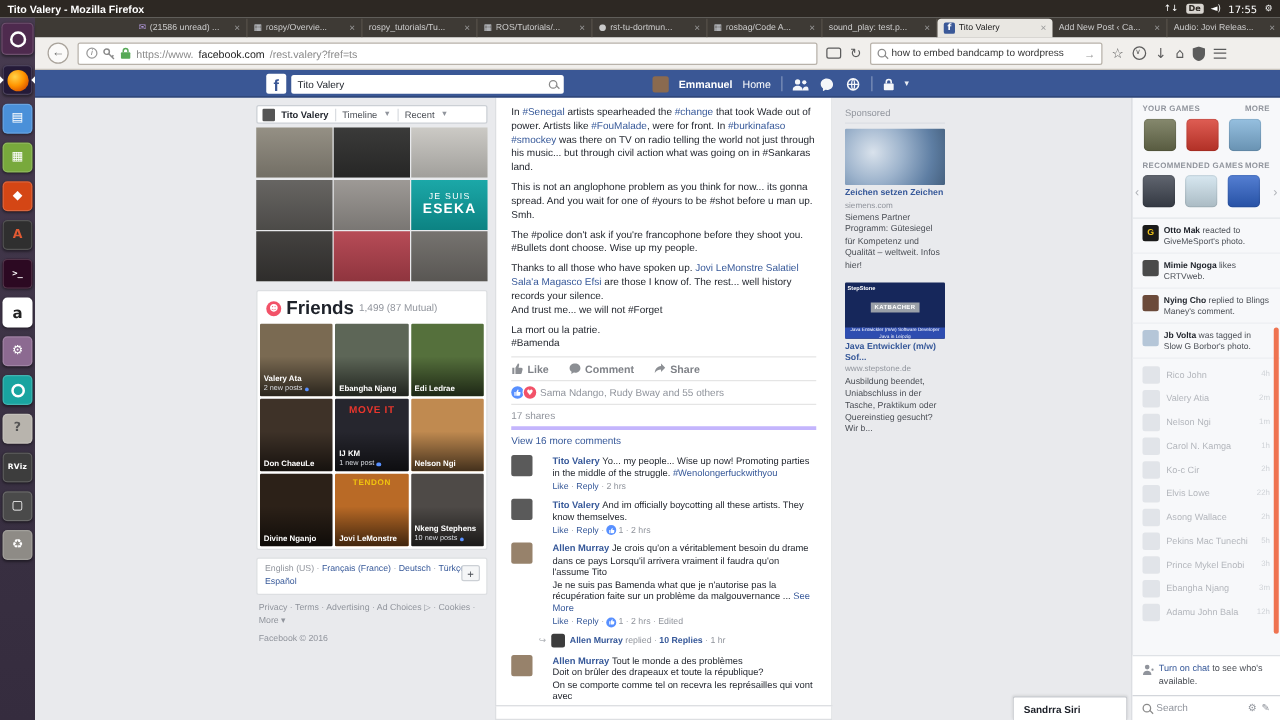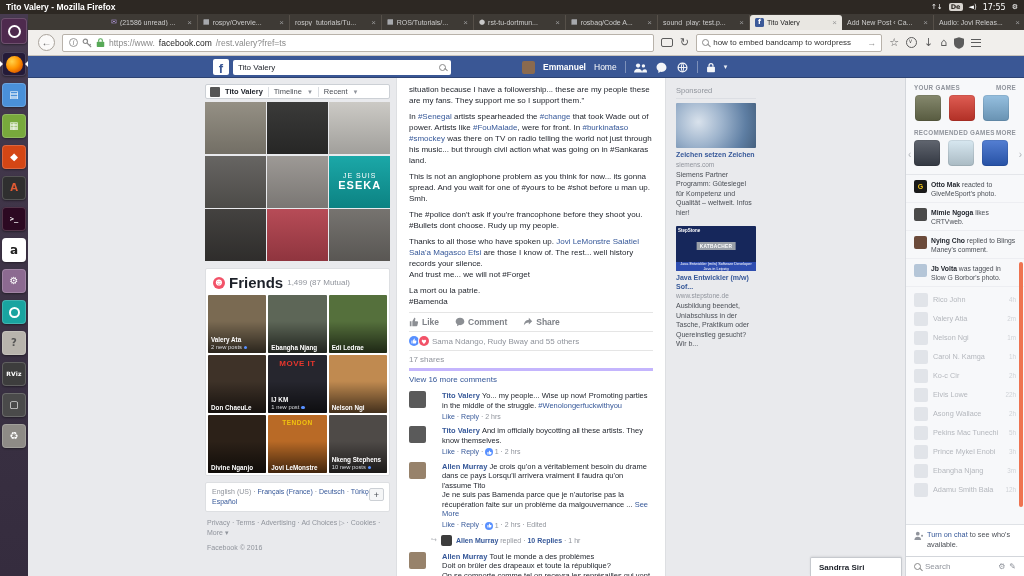--- a/index.html
+++ b/index.html
@@ -100,21 +100,21 @@
   
   .lcol{position:absolute;left:205px;top:84px;width:185px;z-index:10}
   .profilebar{height:15px;background:#fff;border:1px solid #ccd0d5;border-radius:2px;
     display:flex;align-items:center;gap:5px;padding:0 4px;font-size:7.5px;color:#4b4f56}
   .pbav{width:10px;height:10px;border-radius:1px;background:#555}
   .pbname{font-weight:bold;color:#1d2129}
   .pbsep{width:1px;height:10px;background:#dadde1}
   .pbcaret{font-size:6px;color:#90949c}
 
   .photos{margin-top:3px;display:grid;grid-template-columns:repeat(3,1fr);gap:1.5px}
-  .photo{height:52px;position:relative;overflow:hidden;
+  .photo{height:40px;position:relative;overflow:hidden;
     background-image:linear-gradient(rgba(255,255,255,.05),rgba(0,0,0,.2))}
   .photo.eseka{display:flex;flex-direction:column;align-items:center;justify-content:center;color:#fff}
   .photo .el0{font-size:7px;letter-spacing:1px}
   .photo .el1{font-size:11px;font-weight:bold;letter-spacing:1px}
 
   .card{background:#fff;border:1px solid #dddfe2;border-radius:2px}
   .friendscard{margin-top:7px}
   .fhead{display:flex;align-items:center;gap:4px;padding:5px 7px 4px}
   .ficon{width:12px;height:12px;border-radius:50%;background:#f25268;color:#fff;
     display:flex;align-items:center;justify-content:center;font-size:7px;flex:none;font-family:"DejaVu Sans",sans-serif}
@@ -493,24 +493,23 @@
     </div>
     <div class="lfooter">
       <div><span>Privacy</span> · <span>Terms</span> · <span>Advertising</span> · <span>Ad Choices</span> ▷ · <span>Cookies</span> · <span>More</span> ▾</div>
       <div class="cr">Facebook © 2016</div>
     </div>
   </div>
 
   <div class="ccol">
     <div class="postcard">
       <div>
-          <div class="para"><span>situation because I have a followership... these are my people these are my fans. They support me so I support them."</span></div>
           <div class="para"><span>In </span><span class="plink">#Senegal</span><span> artists spearheaded the </span><span class="plink">#change</span><span> that took Wade out of power. Artists like </span><span class="plink">#FouMalade</span><span>, were for front. In </span><span class="plink">#burkinafaso</span><span> </span><span class="plink">#smockey</span><span> was there on TV on radio telling the world not just through his music... but through civil action what was going on in #Sankaras land.</span></div>
           <div class="para"><span>This is not an anglophone problem as you think for now... its gonna spread. And you wait for one of #yours to be #shot before u man up. Smh.</span></div>
-          <div class="para"><span>The #police don't ask if you're francophone before they shoot you. #Bullets dont choose. Rudy up my people.</span></div>
+          <div class="para"><span>The #police don't ask if you're francophone before they shoot you. #Bullets dont choose. Wise up my people.</span></div>
           <div class="para"><span>Thanks to all those who have spoken up. </span><span class="plink">Jovi LeMonstre Salatiel Sala'a Magasco Efsi</span><span> are those I know of. The rest... well history records your silence.</span><br><span>And trust me... we will not #Forget</span></div>
           <div class="para"><span>La mort ou la patrie.</span><br><span>#Bamenda</span></div>
         </div>
       <div class="actions">
         <span class="actbtn">
             <span class="ai svgi">
               <svg viewBox="0 0 12 12" fill="currentColor">
                 <path d="M1 5h2v6H1zM4 11h4.6c.8 0 1.4-.5 1.5-1.2l.8-3.2c.15-.8-.4-1.6-1.3-1.6H7l.6-2.5C7.8 1.6 7.2 1 6.4 1L4 5z"></path>
               </svg>
             </span>
@@ -563,21 +562,21 @@
                       <svg viewBox="0 0 12 12" fill="currentColor">
                         <path d="M1 5h2v6H1zM4 11h4.6c.8 0 1.4-.5 1.5-1.2l.8-3.2c.15-.8-.4-1.6-1.3-1.6H7l.6-2.5C7.8 1.6 7.2 1 6.4 1L4 5z"></path>
                       </svg>
                     </span>
                   </span> 1</span> · 2 hrs</div>
             </div>
           </div>
           <div class="comment">
             <span class="cav" style="background-color: rgb(151, 130, 107);"></span>
             <div class="cbody">
-              <div><span class="cname">Allen Murray </span><span>Je crois qu'on a véritablement besoin du drame dans ce pays Lorsqu'il arrivera vraiment il faudra qu'on l'assume Tito</span><br><span>Je ne suis pas Bamenda parce que je n'autorise pas la récupération faite sur un problème da malgouvernance ... </span><span class="lnk">See More</span></div>
+              <div><span class="cname">Allen Murray </span><span>Je crois qu'on a véritablement besoin du drame dans ce pays Lorsqu'il arrivera vraiment il faudra qu'on l'assume Tito</span><br><span>Je ne suis pas Bamenda what que je n'autorise pas la récupération faite sur un problème da malgouvernance ... </span><span class="lnk">See More</span></div>
               <div class="cmeta"><span class="mlink">Like</span> · <span class="mlink">Reply</span> · <span class="lb"><span class="rbadge like">
                     <span class="svgi">
                       <svg viewBox="0 0 12 12" fill="currentColor">
                         <path d="M1 5h2v6H1zM4 11h4.6c.8 0 1.4-.5 1.5-1.2l.8-3.2c.15-.8-.4-1.6-1.3-1.6H7l.6-2.5C7.8 1.6 7.2 1 6.4 1L4 5z"></path>
                       </svg>
                     </span>
                   </span> 1</span> · 2 hrs · Edited</div>
             </div>
           </div>
           <div class="replyrow">
@@ -706,21 +705,21 @@
           <span class="crname">Prince Mykel Enobi</span>
           <span class="crtime">3h</span>
         </div>
         <div class="crow">
           <span class="crowav"></span>
           <span class="crname">Ebangha Njang</span>
           <span class="crtime">3m</span>
         </div>
         <div class="crow">
           <span class="crowav"></span>
-          <span class="crname">Adamu Smith Bala</span>
+          <span class="crname">Adamu John Bala</span>
           <span class="crtime">12h</span>
         </div>
       </div>
     <div class="tchat">
       <span class="pic svgi">
           <svg viewBox="0 0 12 12" fill="currentColor">
             <circle cx="5" cy="3.5" r="2.5"></circle>
             <path d="M.5 12c0-3 2-4.5 4.5-4.5S9.5 9 9.5 12z"></path>
             <rect x="9.5" y="5" width="2.5" height="2.5" rx="1"></rect>
           </svg>

